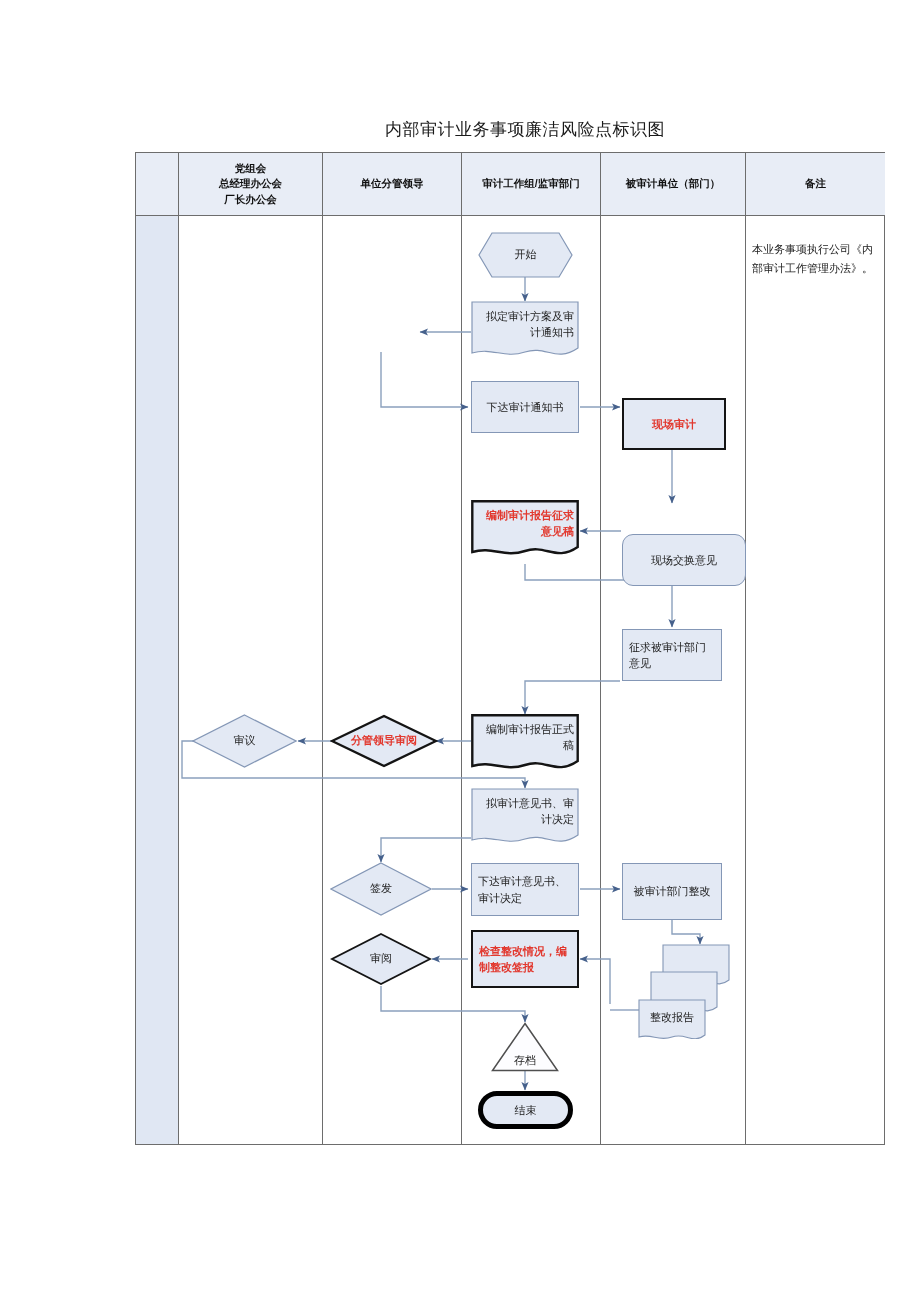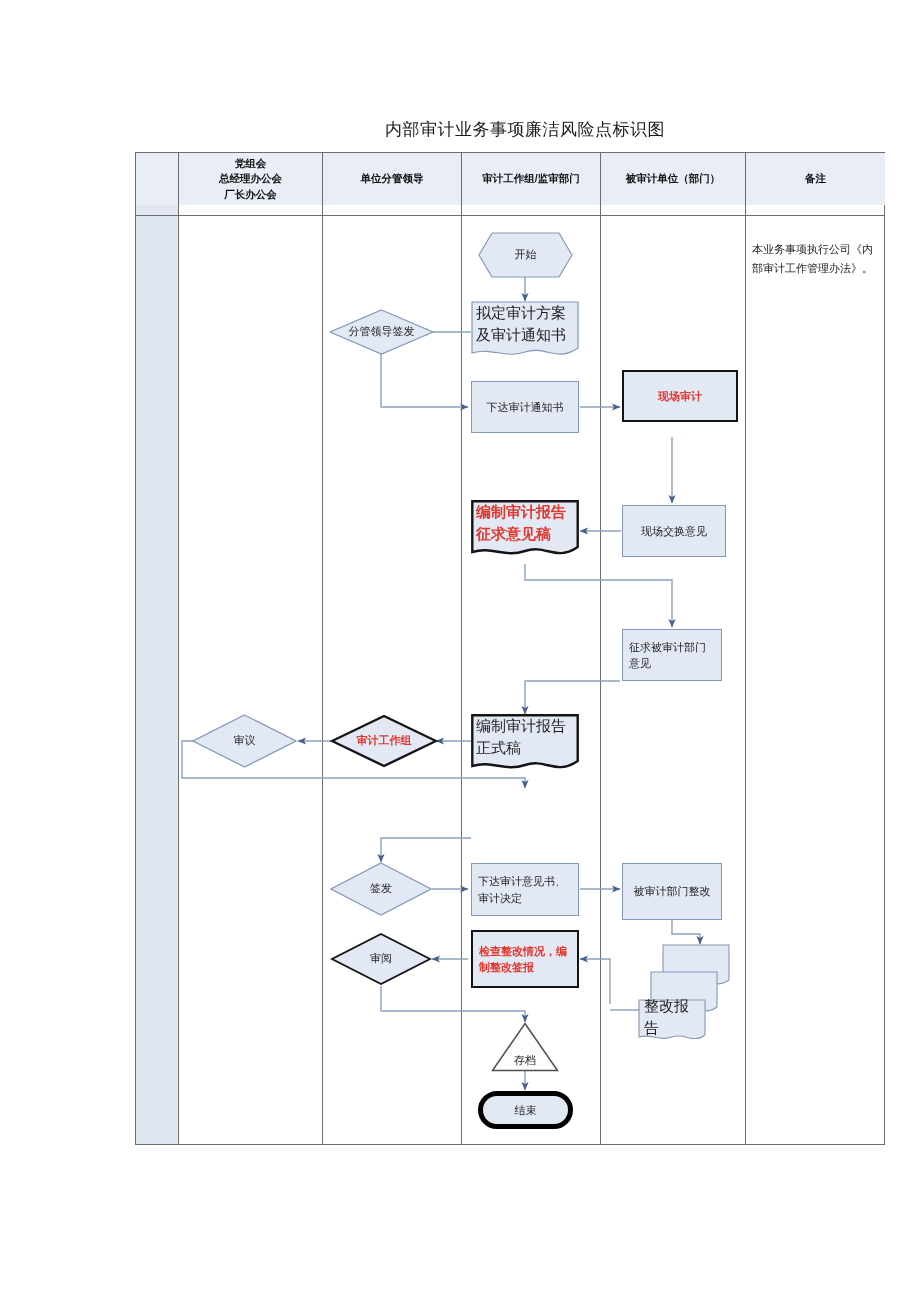--- a/index.html
+++ b/index.html
@@ -10,21 +10,21 @@
 
   
   #title{position:absolute;left:140px;top:118px;width:770px;text-align:center;
          font-size:17px;color:#1a1a1a;letter-spacing:.5px;}
 
   
   #table{position:absolute;left:135px;top:152px;width:750px;height:993px;
          border:1px solid #6d6d6d;box-sizing:border-box;background:#fff;}
   .vline{position:absolute;top:0;bottom:0;width:1px;background:#6d6d6d;}
   #hdrline{position:absolute;left:0;right:0;top:62px;height:1px;background:#6d6d6d;}
-  .hdrcell{position:absolute;top:0;height:52px;display:flex;align-items:center;
+  .hdrcell{position:absolute;top:0;height:62px;display:flex;align-items:center;
            justify-content:center;text-align:center;background:#e8edf6;
            font-family:"Liberation Sans","DejaVu Sans",sans-serif;
            font-weight:bold;font-size:10.5px;color:#0f0f0f;line-height:1.45;}
   #col0fill{position:absolute;left:0;top:0;width:42px;bottom:0;background:#e0e7f3;}
 
   
   #wires{position:absolute;left:0;top:0;width:920px;height:1301px;}
 
   
   .node{position:absolute;box-sizing:border-box;display:flex;align-items:center;
@@ -41,22 +41,22 @@
   .dia svg{position:absolute;left:0;top:0;}
   .dia .dtext{position:absolute;left:0;top:0;right:0;bottom:0;display:flex;
               align-items:center;justify-content:center;text-align:center;
               font-size:11px;color:#1d1d1d;line-height:1.4;}
   .dia.red .dtext{color:#e2392f;font-weight:bold;}
 
   
   .doc{position:absolute;}
   .doc svg{position:absolute;left:0;top:0;}
   .doc .dtext{position:absolute;left:0;top:0;right:0;display:flex;
-              align-items:center;justify-content:center;text-align:left;
-              font-size:15px;color:#1d1d1d;line-height:1.5;padding:0 5px;
+              align-items:center;justify-content:center;text-align:right;
+              font-size:11px;color:#1d1d1d;line-height:1.5;padding:0 5px;
               box-sizing:border-box;}
   .doc.red .dtext{color:#e2392f;font-weight:bold;}
 
   
   .tri{position:absolute;}
   .tri svg{position:absolute;left:0;top:0;}
   .tri .dtext{position:absolute;left:0;right:0;bottom:4px;text-align:center;
               font-size:11px;color:#1d1d1d;}
 
   
@@ -148,36 +148,30 @@
     <div class="dtext">开始</div>
   </div>
 
   <div class="doc" style="left:471px;top:301px;width:108px;height:62px;">
     <svg width="108" height="62" viewBox="0 0 108 62">
       <path d="M1,1 H107 V47 C85,62 75,44 54,51 C33,58 22,46 1,52 Z" fill="#e3e9f4" stroke="#8497b6" stroke-width="1.2"></path>
     </svg>
     <div class="dtext" style="height:46px;">拟定审计方案及审计通知书</div>
   </div>
 
-  <div class="dia" style="left:329px;top:309px;width:105px;height:46px;">
-    <svg width="105" height="46" viewBox="0 0 105 46">
-      <polygon points="52.5,1 104,23 52.5,45 1,23" fill="#e3e9f4" stroke="#8497b6" stroke-width="1.2"></polygon>
-    </svg>
-    <div class="dtext">分管领导签发</div>
-  </div>
 
   <div class="node proc" style="left:471px;top:381px;width:108px;height:52px;">
     <span class="lbl">下达审计通知书</span>
   </div>
 
-  <div class="node proc thick red" style="left:622px;top:370px;width:116px;height:52px;">
+  <div class="node proc thick red" style="left:622px;top:398px;width:104px;height:52px;">
     <span class="lbl">现场审计</span>
   </div>
 
-  <div class="node proc" style="left:622px;top:505px;width:104px;height:52px;">
+  <div class="node proc" style="left:622px;top:534px;width:124px;height:52px;border-radius:11px;">
     <span class="lbl">现场交换意见</span>
   </div>
 
   <div class="doc red" style="left:471px;top:500px;width:108px;height:63px;">
     <svg width="108" height="63" viewBox="0 0 108 63">
       <path d="M1.3,1.3 H106.7 V47 C85,62 75,44 54,51 C33,58 22,46 1.3,52 Z" fill="#e3e9f4" stroke="#141414" stroke-width="2.4"></path>
     </svg>
     <div class="dtext" style="height:46px;">编制审计报告征求意见稿</div>
   </div>
 
@@ -189,30 +183,36 @@
     <svg width="108" height="63" viewBox="0 0 108 63">
       <path d="M1.3,1.3 H106.7 V47 C85,62 75,44 54,51 C33,58 22,46 1.3,52 Z" fill="#e3e9f4" stroke="#141414" stroke-width="2.4"></path>
     </svg>
     <div class="dtext" style="height:46px;">编制审计报告正式稿</div>
   </div>
 
   <div class="dia red" style="left:330px;top:714px;width:108px;height:54px;">
     <svg width="108" height="54" viewBox="0 0 108 54">
       <polygon points="54,2 106,27 54,52 2,27" fill="#e3e9f4" stroke="#141414" stroke-width="2.4"></polygon>
     </svg>
-    <div class="dtext">审计工作组</div>
+    <div class="dtext">分管领导审阅</div>
   </div>
 
   <div class="dia" style="left:192px;top:714px;width:105px;height:54px;">
     <svg width="105" height="54" viewBox="0 0 105 54">
       <polygon points="52.5,1 104,27 52.5,53 1,27" fill="#e3e9f4" stroke="#8497b6" stroke-width="1.2"></polygon>
     </svg>
     <div class="dtext">审议</div>
   </div>
 
+  <div class="doc" style="left:471px;top:788px;width:108px;height:62px;">
+    <svg width="108" height="62" viewBox="0 0 108 62">
+      <path d="M1,1 H107 V47 C85,62 75,44 54,51 C33,58 22,46 1,52 Z" fill="#e3e9f4" stroke="#8497b6" stroke-width="1.2"></path>
+    </svg>
+    <div class="dtext" style="height:46px;">拟审计意见书、审计决定</div>
+  </div>
 
   <div class="dia" style="left:330px;top:862px;width:102px;height:54px;">
     <svg width="102" height="54" viewBox="0 0 102 54">
       <polygon points="51,1 101,27 51,53 1,27" fill="#e3e9f4" stroke="#8497b6" stroke-width="1.2"></polygon>
     </svg>
     <div class="dtext">签发</div>
   </div>
 
   <div class="node proc" style="left:471px;top:863px;width:108px;height:53px;">
     <span class="lbl">下达审计意见书、审计决定</span>

